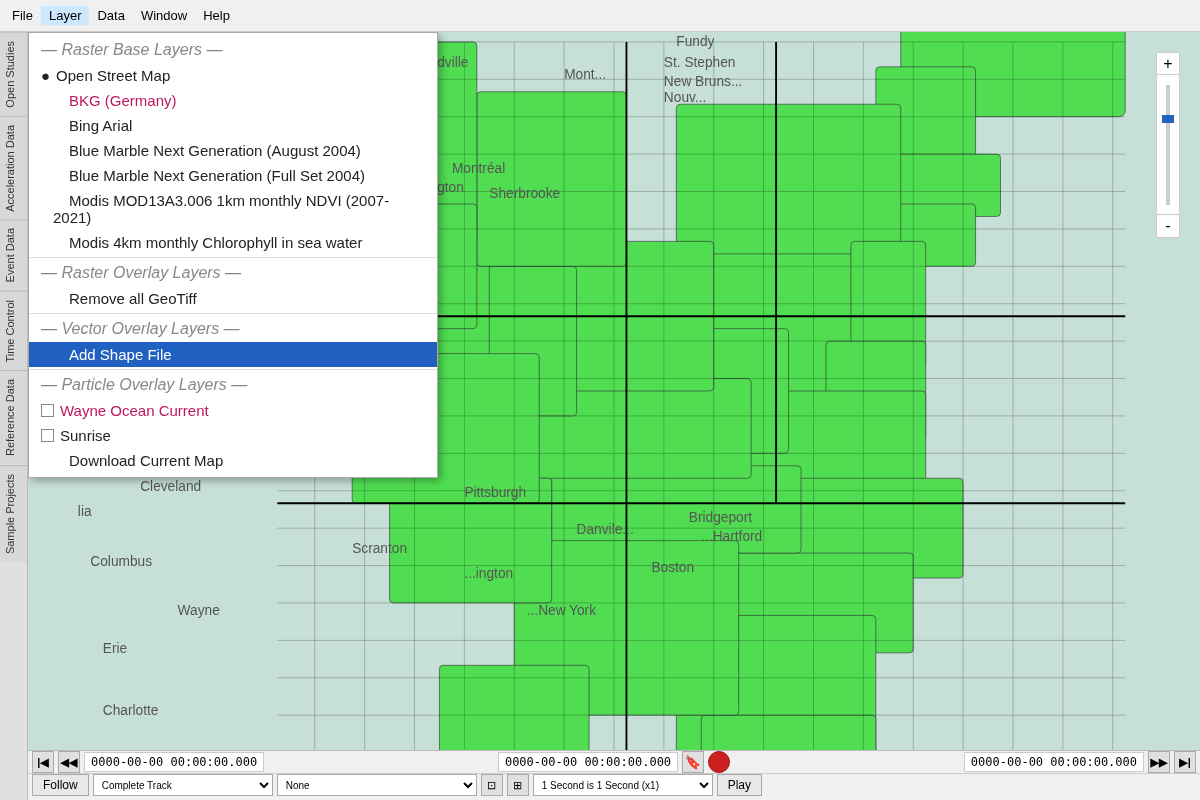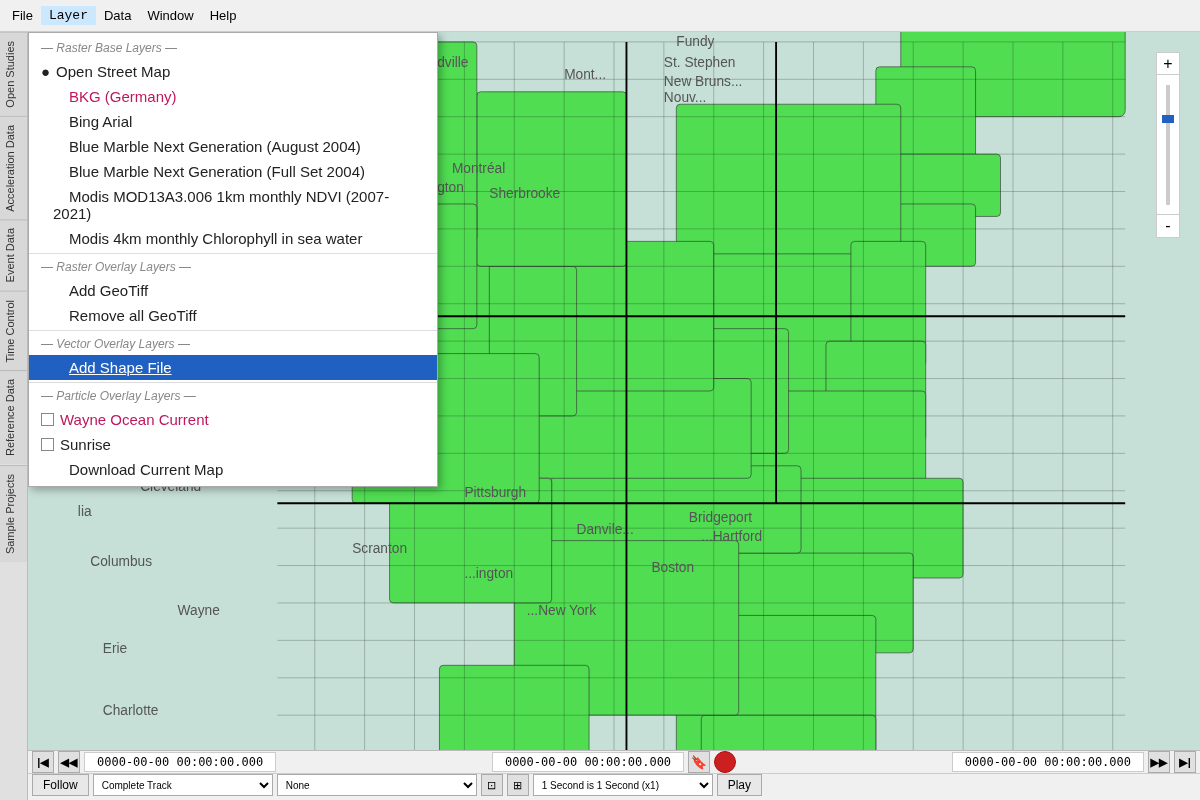--- a/index.html
+++ b/index.html
@@ -12,21 +12,21 @@
       background: #f0f0f0;
       border-bottom: 1px solid #ccc;
       height: 32px;
       padding: 0 4px;
     }
     .menubar-item {
       padding: 2px 8px;
       cursor: pointer;
       font-size: 13px;
     }
-    .menubar-item.active { background: #cce8ff; font-family: Liberation Mono, monospace; }
+    .menubar-item.active { background: #cce8ff; }
 
     
     .main-layout {
       display: flex;
       width: 1200px;
       height: 778px;
     }
 
     
     .sidebar {
@@ -74,21 +74,21 @@
       width: 410px;
       background: white;
       border: 1px solid #aaa;
       box-shadow: 3px 3px 8px rgba(0,0,0,0.3);
       z-index: 100;
       padding: 4px 0;
     }
     .menu-separator-label {
       padding: 4px 12px;
       color: #888;
-      font-size: 12px;
+      font-size: 16px;
       font-style: italic;
     }
     .menu-item {
       padding: 4px 24px;
       cursor: pointer;
       font-size: 15px;
       color: #222;
     }
     .menu-item.selected { background: #2060c0; color: white; }
     .menu-item.disabled { color: #be185d; cursor: default; }
@@ -179,21 +179,21 @@
       display: flex;
       align-items: center;
       justify-content: center;
       cursor: pointer;
       font-size: 11px;
       font-weight: bold;
     }
     .time-display {
       font-size: 12px;
       font-family: monospace;
-      padding: 2px 12px;
+      padding: 2px 6px;
       background: white;
       border: 1px solid #ccc;
       min-width: 160px;
       text-align: center;
     }
     .bookmark-btn {
       width: 22px;
       height: 22px;
       background: #e0e0e0;
       border: 1px solid #aaa;
@@ -445,26 +445,25 @@
         <div class="menu-separator-label">— Raster Base Layers —</div>
         <div class="menu-item with-bullet"><span class="bullet">●</span><span>Open Street Map</span></div>
         <div class="menu-item disabled"><span style="margin-left:16px;">BKG (Germany)</span></div>
         <div class="menu-item"><span style="margin-left:16px;">Bing Arial</span></div>
         <div class="menu-item"><span style="margin-left:16px;">Blue Marble Next Generation (August 2004)</span></div>
         <div class="menu-item"><span style="margin-left:16px;">Blue Marble Next Generation (Full Set 2004)</span></div>
         <div class="menu-item"><span style="margin-left:16px;">Modis MOD13A3.006 1km monthly NDVI (2007-2021)</span></div>
         <div class="menu-item"><span style="margin-left:16px;">Modis 4km monthly Chlorophyll in sea water</span></div>
         <div class="menu-divider"></div>
         <div class="menu-separator-label">— Raster Overlay Layers —</div>
-        <div class="menu-item"><span style="margin-left:16px;">Add GeoTiff</span></div>
         <div class="menu-item"><span style="margin-left:16px;">Remove all GeoTiff</span></div>
         <div class="menu-divider"></div>
         <div class="menu-separator-label">— Vector Overlay Layers —</div>
         <div class="menu-item selected">
-          <span style="margin-left:16px;text-decoration:underline;">Add Shape File</span>
+          <span style="margin-left:16px;">Add Shape File</span>
         </div>
         <div class="menu-divider"></div>
         <div class="menu-separator-label">— Particle Overlay Layers —</div>
         <div class="menu-item checkbox-item disabled">
           <div class="menu-checkbox"></div>
           <span>Wayne Ocean Current</span>
         </div>
         <div class="menu-item checkbox-item">
           <div class="menu-checkbox"></div>
           <span>Sunrise</span>

